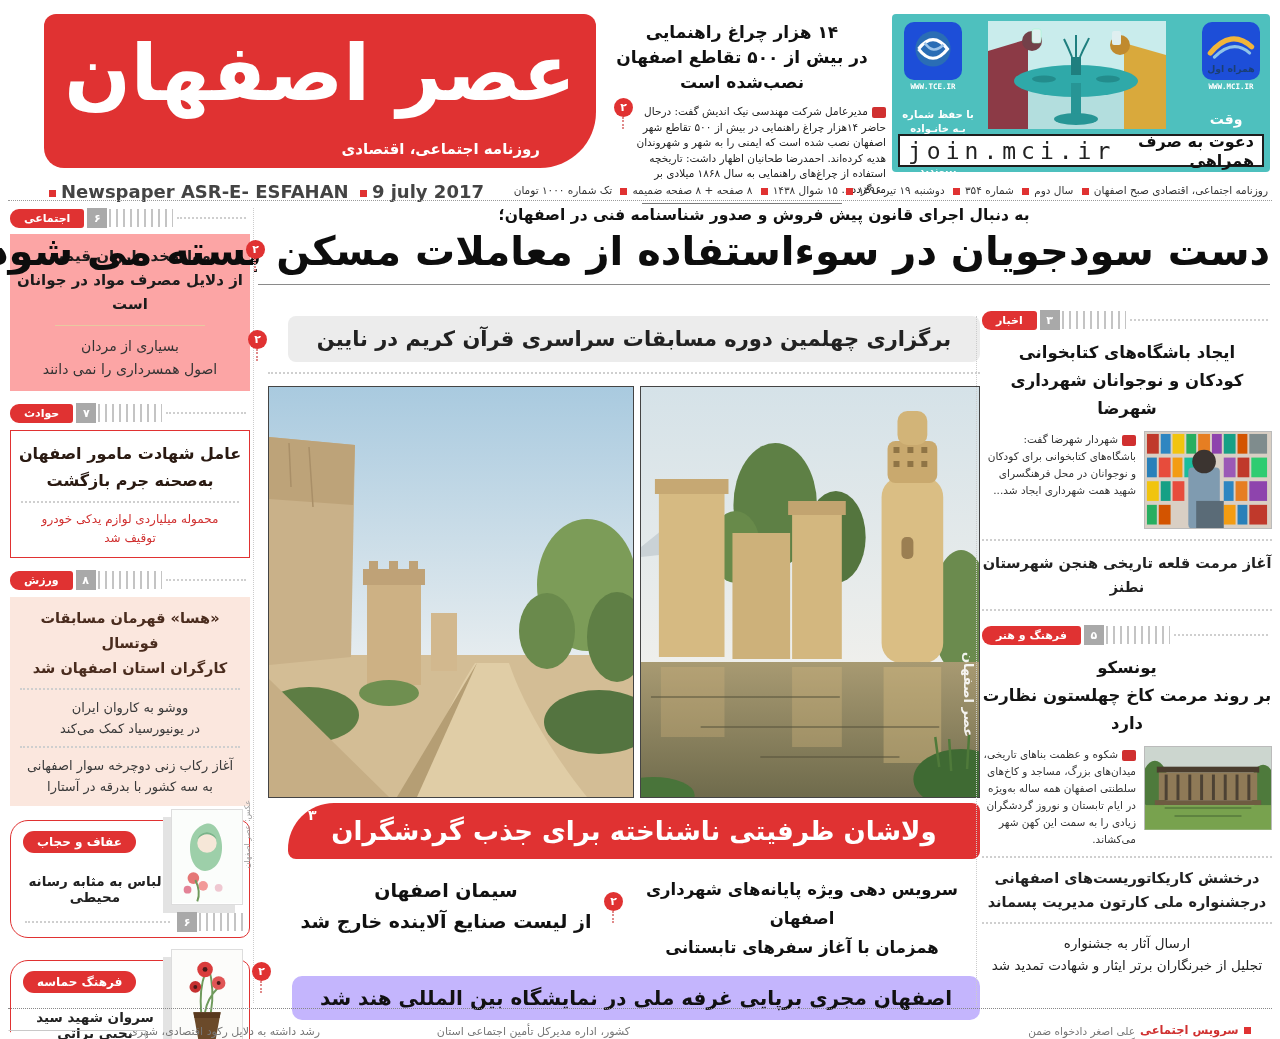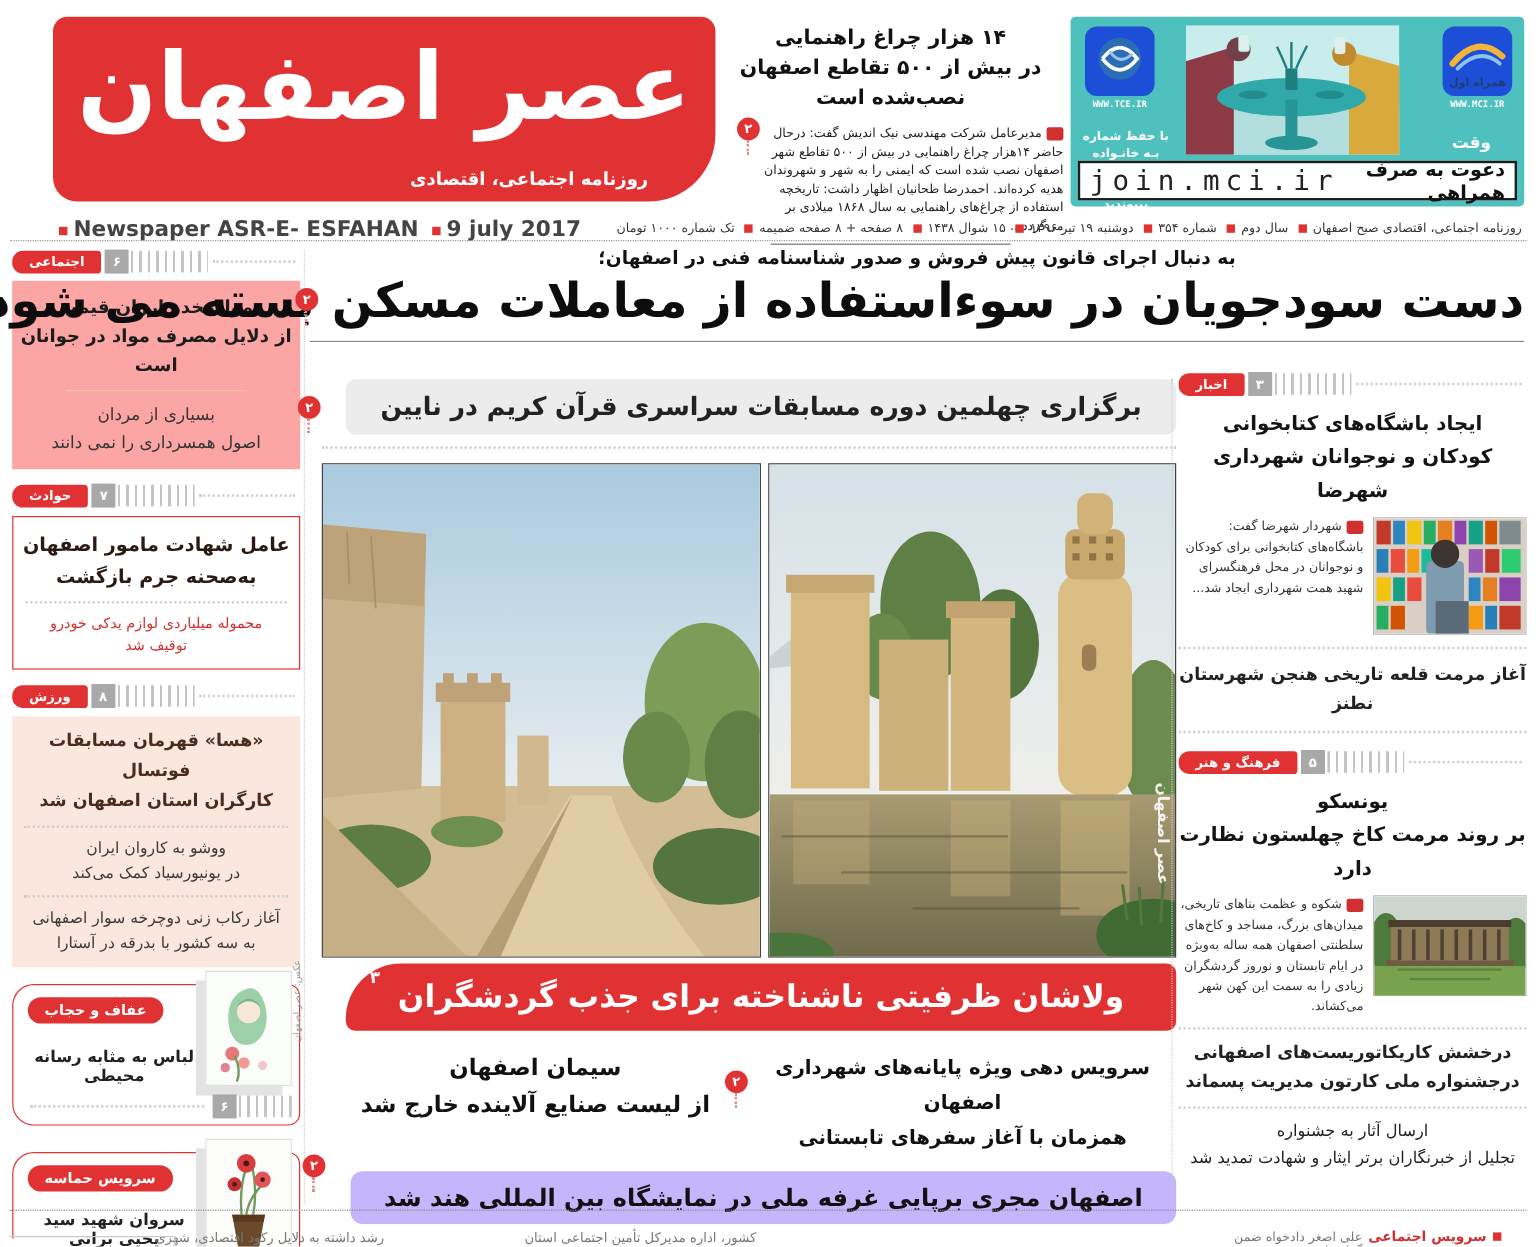--- a/index.html
+++ b/index.html
@@ -295,21 +295,21 @@
           <circle cx="34" cy="20" r="8" fill="#d93c3c"></circle>
             <circle cx="34" cy="20" r="2.5" fill="#4a1a1a"></circle>
           <circle cx="48" cy="34" r="7" fill="#e05555"></circle>
             <circle cx="48" cy="34" r="2" fill="#4a1a1a"></circle>
           <circle cx="24" cy="38" r="6" fill="#c53030"></circle>
             <circle cx="24" cy="38" r="2" fill="#4a1a1a"></circle>
           <path d="M22,64 L50,64 L45,92 L27,92 Z" fill="#6b4a2a"></path>
           <path d="M22,64 L50,64 L49,70 L23,70 Z" fill="#59391e"></path>
         </svg>
       </div>
-      <div class="tab2">سرویس حماسه</div>
+      <div class="tab2">فرهنگ حماسه</div>
       <div class="ttl" style="top:48px">سروان شهید سید یحیی براتی</div>
 
     </div>
 
   </div>
 
   <div class="abs head-zone">
     <div class="kicker">به دنبال اجرای قانون پیش فروش و صدور شناسنامه فنی در اصفهان؛</div>
     <div class="headline">دست سودجویان در سوءاستفاده از معاملات مسکن بسته می شود</div>
     <div class="head-rule"></div>

